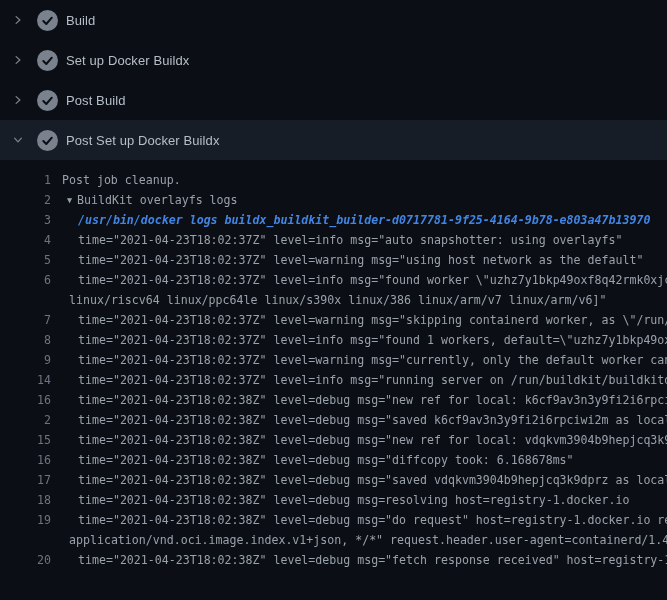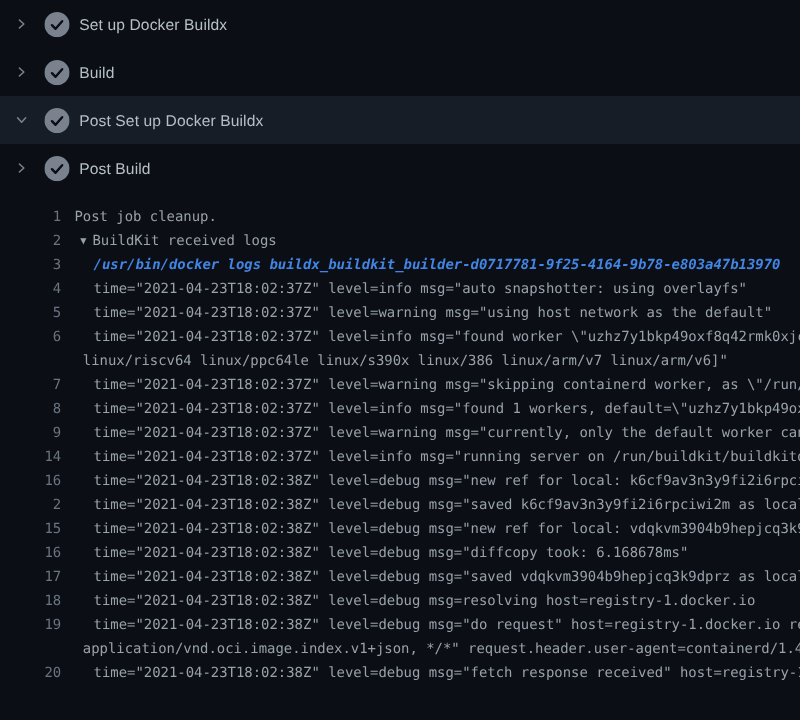--- a/index.html
+++ b/index.html
@@ -55,62 +55,62 @@
       <div class="step-row">
         <span class="chev">
           <svg width="12" height="12" viewBox="0 0 16 16">
             <path d="M5.5 3.5 L10.5 8 L5.5 12.5" fill="none" stroke="#7a828e" stroke-width="1.7" stroke-linecap="round" stroke-linejoin="round"></path>
           </svg>
         </span>
         <span class="check"><svg width="21" height="21" viewBox="0 0 21 21">
             <circle cx="10.5" cy="10.5" r="10.5" fill="#7a828e"></circle>
             <path d="M6.3 11 L9.3 14 L14.8 7.7" fill="none" stroke="#0b0f15" stroke-width="2" stroke-linecap="round" stroke-linejoin="round"></path>
           </svg></span>
+        <span class="step-title">Build</span>
+      </div>
+      <div class="step-row">
+        <span class="chev">
+          <svg width="12" height="12" viewBox="0 0 16 16">
+            <path d="M5.5 3.5 L10.5 8 L5.5 12.5" fill="none" stroke="#7a828e" stroke-width="1.7" stroke-linecap="round" stroke-linejoin="round"></path>
+          </svg>
+        </span>
+        <span class="check"><svg width="21" height="21" viewBox="0 0 21 21">
+            <circle cx="10.5" cy="10.5" r="10.5" fill="#7a828e"></circle>
+            <path d="M6.3 11 L9.3 14 L14.8 7.7" fill="none" stroke="#0b0f15" stroke-width="2" stroke-linecap="round" stroke-linejoin="round"></path>
+          </svg></span>
         <span class="step-title">Set up Docker Buildx</span>
       </div>
       <div class="step-row">
         <span class="chev">
           <svg width="12" height="12" viewBox="0 0 16 16">
             <path d="M5.5 3.5 L10.5 8 L5.5 12.5" fill="none" stroke="#7a828e" stroke-width="1.7" stroke-linecap="round" stroke-linejoin="round"></path>
           </svg>
         </span>
         <span class="check"><svg width="21" height="21" viewBox="0 0 21 21">
             <circle cx="10.5" cy="10.5" r="10.5" fill="#7a828e"></circle>
             <path d="M6.3 11 L9.3 14 L14.8 7.7" fill="none" stroke="#0b0f15" stroke-width="2" stroke-linecap="round" stroke-linejoin="round"></path>
           </svg></span>
-        <span class="step-title">Build</span>
+        <span class="step-title">Post Build</span>
       </div>
       <div class="step-row expanded">
         <span class="chev">
           <svg width="12" height="12" viewBox="0 0 16 16">
             <path d="M3.5 5.5 L8 10.5 L12.5 5.5" fill="none" stroke="#7a828e" stroke-width="1.7" stroke-linecap="round" stroke-linejoin="round"></path>
           </svg>
         </span>
         <span class="check"><svg width="21" height="21" viewBox="0 0 21 21">
             <circle cx="10.5" cy="10.5" r="10.5" fill="#7a828e"></circle>
             <path d="M6.3 11 L9.3 14 L14.8 7.7" fill="none" stroke="#0b0f15" stroke-width="2" stroke-linecap="round" stroke-linejoin="round"></path>
           </svg></span>
         <span class="step-title">Post Set up Docker Buildx</span>
       </div>
-      <div class="step-row">
-        <span class="chev">
-          <svg width="12" height="12" viewBox="0 0 16 16">
-            <path d="M5.5 3.5 L10.5 8 L5.5 12.5" fill="none" stroke="#7a828e" stroke-width="1.7" stroke-linecap="round" stroke-linejoin="round"></path>
-          </svg>
-        </span>
-        <span class="check"><svg width="21" height="21" viewBox="0 0 21 21">
-            <circle cx="10.5" cy="10.5" r="10.5" fill="#7a828e"></circle>
-            <path d="M6.3 11 L9.3 14 L14.8 7.7" fill="none" stroke="#0b0f15" stroke-width="2" stroke-linecap="round" stroke-linejoin="round"></path>
-          </svg></span>
-        <span class="step-title">Post Build</span>
-      </div>
     </div>
   <div class="log">
       <div class="log-row kind-plain ind-base"><span class="log-num">1</span><span class="log-text">Post job cleanup.</span></div>
-      <div class="log-row kind-group ind-base"><span class="log-num">2</span><span class="log-text"><span class="group-arrow">▼</span><span>BuildKit received logs</span></span></div>
+      <div class="log-row kind-group ind-base"><span class="log-num">2</span><span class="log-text"><span class="group-arrow">▼</span><span>BuildKit overlayfs logs</span></span></div>
       <div class="log-row kind-command ind-step"><span class="log-num">3</span><span class="log-text">/usr/bin/docker logs buildx_buildkit_builder-d0717781-9f25-4164-9b78-e803a47b13970</span></div>
       <div class="log-row kind-log ind-step"><span class="log-num">4</span><span class="log-text">time="2021-04-23T18:02:37Z" level=info msg="auto snapshotter: using overlayfs"</span></div>
       <div class="log-row kind-log ind-step"><span class="log-num">5</span><span class="log-text">time="2021-04-23T18:02:37Z" level=warning msg="using host network as the default"</span></div>
       <div class="log-row kind-log ind-step"><span class="log-num">6</span><span class="log-text">time="2021-04-23T18:02:37Z" level=info msg="found worker \"uzhz7y1bkp49oxf8q42rmk0xjc\", labels=map[org.mobyproject.buildkit.worker.executor:oci], platforms=[linux/amd64 linux/arm64</span></div>
       <div class="log-row kind-continuation ind-cont"><span class="log-num"></span><span class="log-text">linux/riscv64 linux/ppc64le linux/s390x linux/386 linux/arm/v7 linux/arm/v6]"</span></div>
       <div class="log-row kind-log ind-step"><span class="log-num">7</span><span class="log-text">time="2021-04-23T18:02:37Z" level=warning msg="skipping containerd worker, as \"/run/containerd/containerd.sock\" does not exist"</span></div>
       <div class="log-row kind-log ind-step"><span class="log-num">8</span><span class="log-text">time="2021-04-23T18:02:37Z" level=info msg="found 1 workers, default=\"uzhz7y1bkp49oxf8q42rmk0xjc\""</span></div>
       <div class="log-row kind-log ind-step"><span class="log-num">9</span><span class="log-text">time="2021-04-23T18:02:37Z" level=warning msg="currently, only the default worker can be used."</span></div>
       <div class="log-row kind-log ind-step"><span class="log-num">14</span><span class="log-text">time="2021-04-23T18:02:37Z" level=info msg="running server on /run/buildkit/buildkitd.sock"</span></div>
       <div class="log-row kind-log ind-step"><span class="log-num">16</span><span class="log-text">time="2021-04-23T18:02:38Z" level=debug msg="new ref for local: k6cf9av3n3y9fi2i6rpciwi2m"</span></div>

